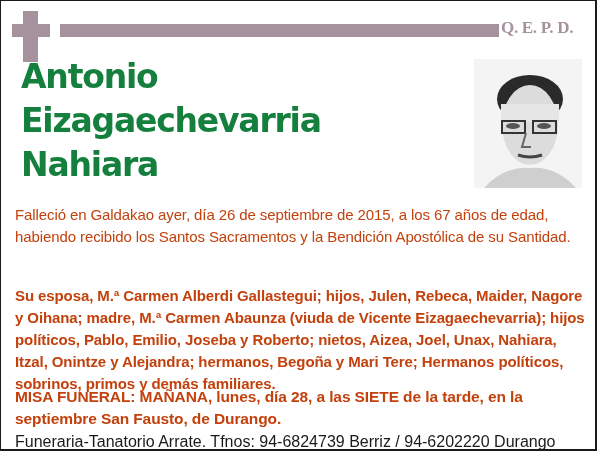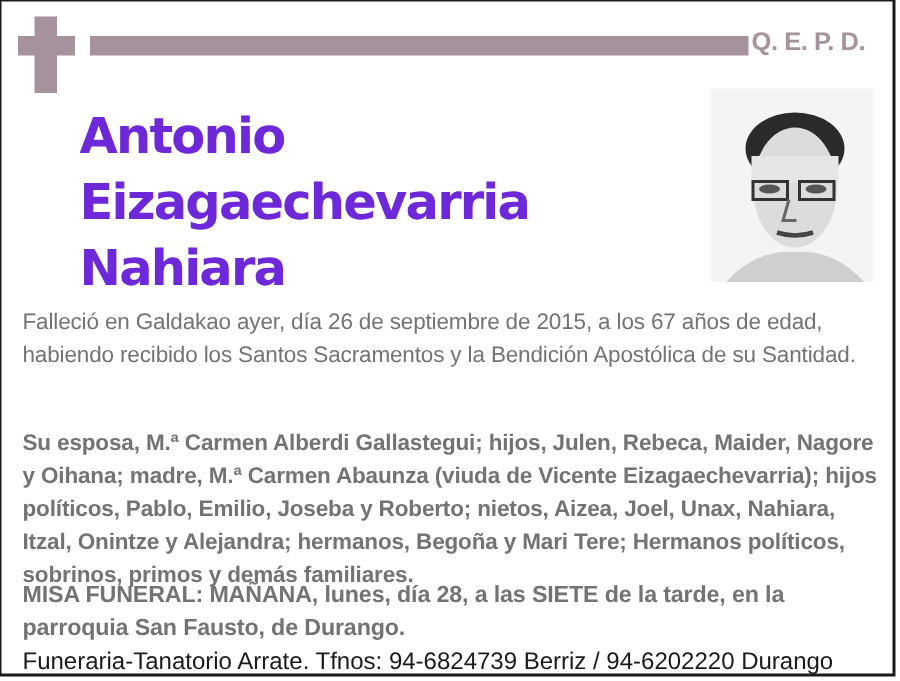--- a/index.html
+++ b/index.html
@@ -6,35 +6,35 @@
   body { width: 600px; height: 454px; position: relative; overflow: hidden; }
   .frame {
     position: absolute; left: 0; top: 0; width: 597px; height: 451px;
     border: 1px solid #1a1a1a; border-right-width: 2px; border-bottom-width: 2px;
     box-sizing: border-box; background: #fff;
   }
   .cross-v { position: absolute; left: 22px; top: 10px; width: 15px; height: 51px; background: #a6929c; }
   .cross-h { position: absolute; left: 11px; top: 23px; width: 38px; height: 13px; background: #a6929c; }
   .rule { position: absolute; left: 59px; top: 23px; width: 439px; height: 13px; background: #a6929c; }
   .qepd {
-    position: absolute; left: 500px; top: 17px; font-family: Liberation Sans, sans-serif;
+    position: absolute; left: 500px; top: 17px; font-family: Liberation Serif, serif;
     font-weight: bold; font-size: 17px; color: #a6929c; letter-spacing: -0.3px; white-space: nowrap;
   }
   .name {
-    position: absolute; left: 20px; top: 68px; width: 440px;
+    position: absolute; left: 20px; top: 54px; width: 440px;
     font-family: "DejaVu Sans", sans-serif; font-weight: bold; font-size: 33px;
-    line-height: 44px; color: #6d28d9; letter-spacing: -1.2px; margin-left: 32px;
+    line-height: 44px; color: #15803d; letter-spacing: -1.2px;
   }
   .photo {
     position: absolute; left: 473px; top: 58px; width: 108px; height: 129px;
     background: #f2f2f2; overflow: hidden;
   }
   .body-text {
     position: absolute; left: 14px; width: 570px;
-    font-family: "Liberation Sans", sans-serif; font-size: 15px; line-height: 22px; color: #737373;
+    font-family: "Liberation Sans", sans-serif; font-size: 15px; line-height: 22px; color: #c2410c;
     letter-spacing: -0.1px;
   }
   .p1 { top: 203px; }
   .p2 { top: 284px; font-weight: bold; }
   .p3 { top: 385px; font-weight: bold; font-size: 15.5px; line-height: 22px; }
   .footer {
     position: absolute; left: 14px; top: 432px; font-family: "Liberation Sans", sans-serif;
     font-size: 16px; color: #1a1a1a; white-space: nowrap;
   }
 </style>
@@ -62,15 +62,15 @@
       <ellipse cx="39" cy="67" rx="7" ry="3" fill="#555"></ellipse>
       <ellipse cx="70" cy="67" rx="7" ry="3" fill="#555"></ellipse>
       <path d="M52 74 l-4 14 h9" fill="none" stroke="#666" stroke-width="2"></path>
       <path d="M44 96 q12 4 24 0" fill="none" stroke="#444" stroke-width="3"></path>
       <path d="M10 129 q20 -22 46 -20 q26 -2 46 20 z" fill="#cfcfcf"></path>
     </svg>
   </div>
 
   <div class="body-text p1">Falleció en Galdakao ayer, día 26 de septiembre de 2015, a los 67 años de edad, habiendo recibido los Santos Sacramentos y la Bendición Apostólica de su Santidad.</div>
   <div class="body-text p2">Su esposa, M.ª Carmen Alberdi Gallastegui; hijos, Julen, Rebeca, Maider, Nagore y Oihana; madre, M.ª Carmen Abaunza (viuda de Vicente Eizagaechevarria); hijos políticos, Pablo, Emilio, Joseba y Roberto; nietos, Aizea, Joel, Unax, Nahiara, Itzal, Onintze y Alejandra; hermanos, Begoña y Mari Tere; Hermanos políticos, sobrinos, primos y demás familiares.</div>
-  <div class="body-text p3">MISA FUNERAL: MAÑANA, lunes, día 28, a las SIETE de la tarde, en la parroquia San Fausto, de Durango.</div>
+  <div class="body-text p3">MISA FUNERAL: MAÑANA, lunes, día 28, a las SIETE de la tarde, en la septiembre San Fausto, de Durango.</div>
   <div class="footer">Funeraria-Tanatorio Arrate. Tfnos: 94-6824739 Berriz / 94-6202220 Durango</div>
 </div>
 
 </body></html>

